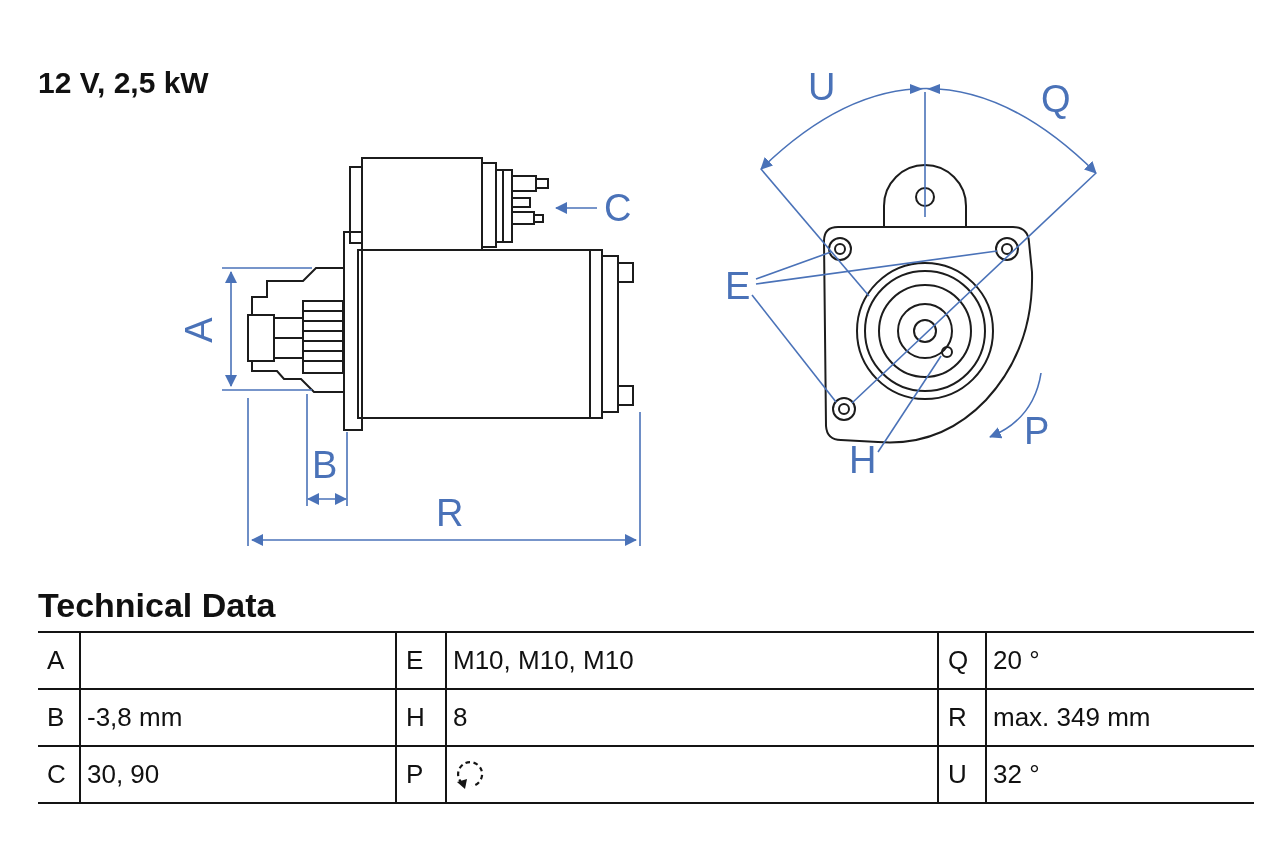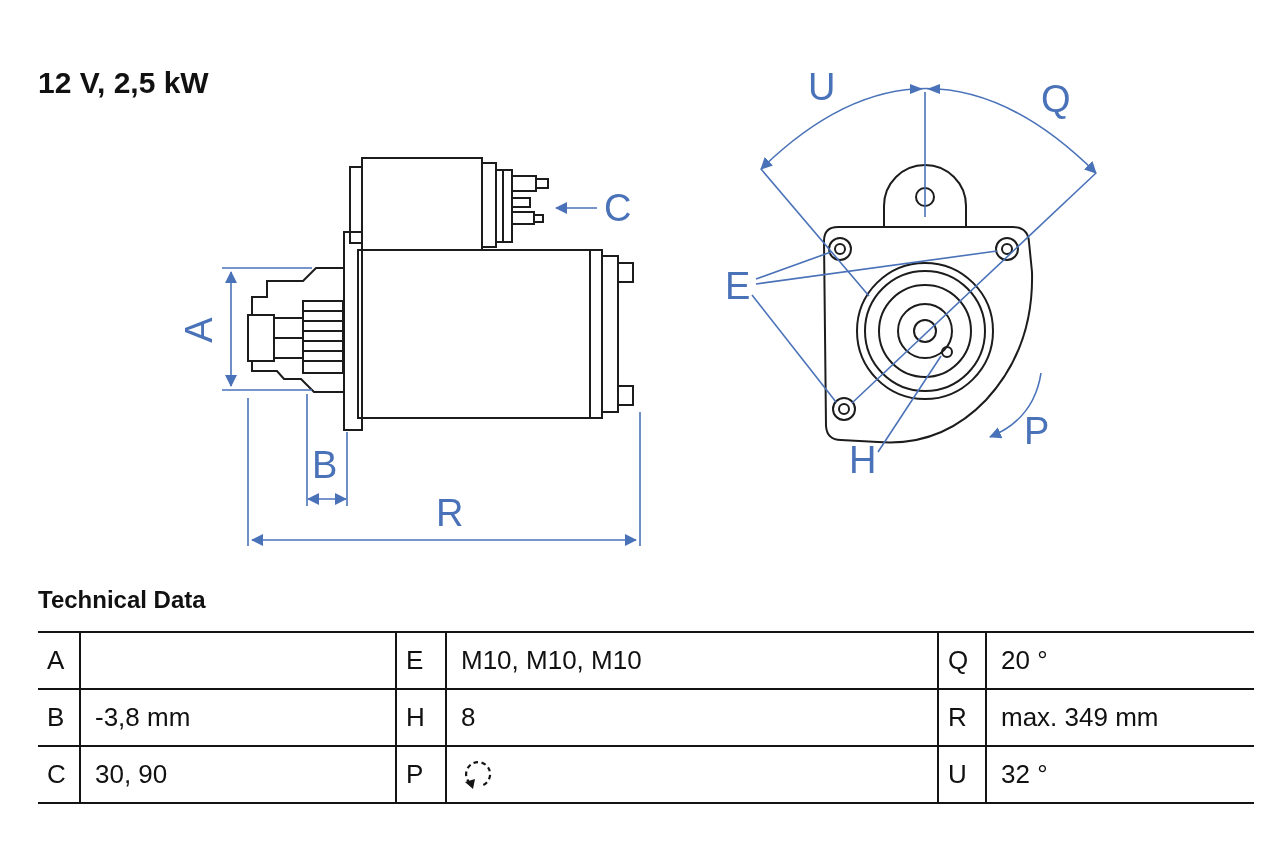--- a/index.html
+++ b/index.html
@@ -1,27 +1,27 @@
 <!DOCTYPE html>
 <html><head>
 <meta charset="utf-8">
 <style>
   html,body{margin:0;padding:0;background:#fff;}
   body{position:relative;width:1280px;height:853px;overflow:hidden;
        font-family:"Liberation Sans",sans-serif;color:#111;}
   .title{position:absolute;top:18px;left:38px;font-size:30px;font-weight:bold;margin-top:48px;}
   .drawing{position:absolute;top:0;left:0;}
-  .section-heading{position:absolute;top:586px;left:38px;font-size:24px;font-weight:bold;}
+  .section-heading{position:absolute;top:586px;left:38px;font-size:34px;font-weight:bold;}
   .spec-table{position:absolute;top:631px;left:38px;width:1216px;border-collapse:collapse;
               table-layout:fixed;font-size:26px;}
   .spec-table td{height:53px;border-top:2px solid #141414;border-bottom:2px solid #141414;
                  vertical-align:middle;overflow:hidden;white-space:nowrap;}
   .spec-table td:not(:first-child){border-left:2px solid #141414;}
   .spec-table td.key{padding-left:9px;}
-  .spec-table td.val{padding-left:14px;}
+  .spec-table td.val{padding-left:6px;}
   .dim-label{font-family:"Liberation Sans",sans-serif;font-size:38px;}
   .rot-icon{display:inline-block;vertical-align:middle;margin-top:-4px;}
 </style>
 </head>
 <body>
 
 <div class="title">12 V, 2,5 kW</div>
 
 <svg class="drawing" width="1280" height="575" viewBox="0 0 1280 575">
   <defs>

